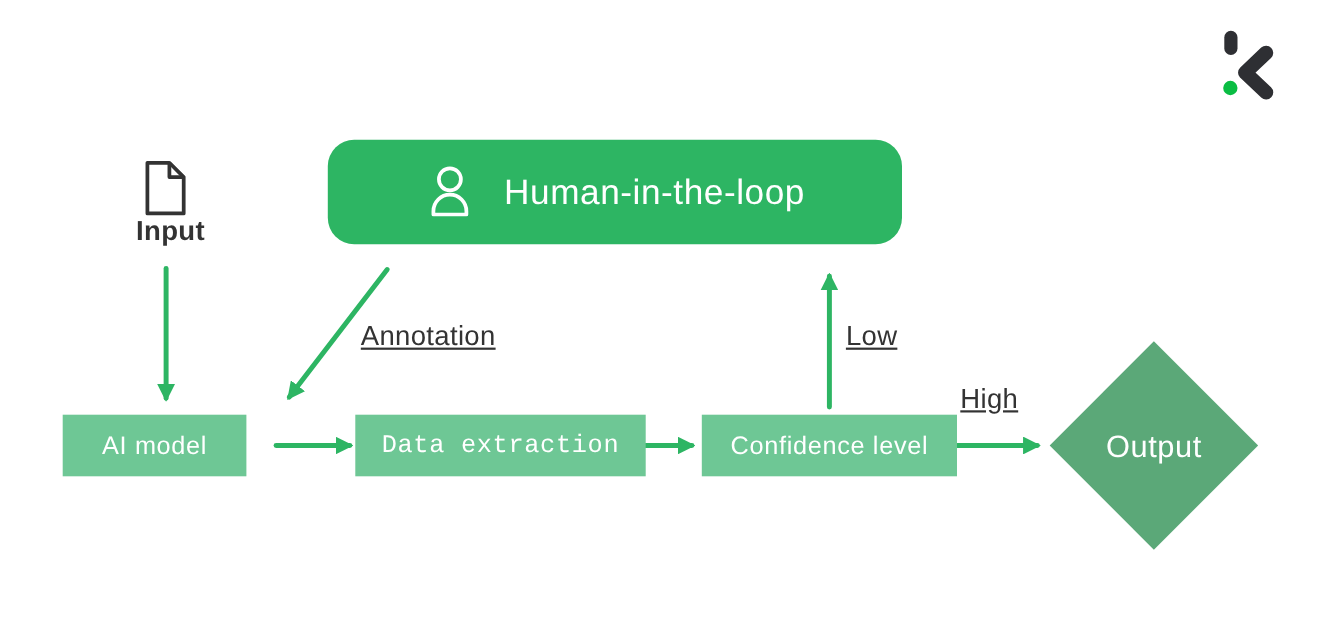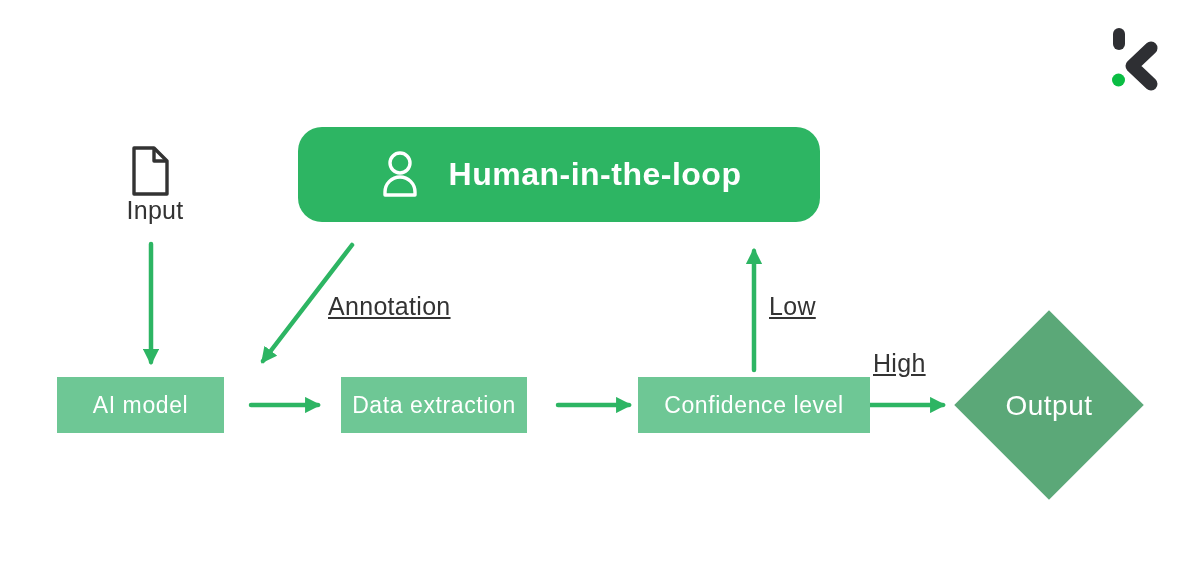--- a/index.html
+++ b/index.html
@@ -20,44 +20,44 @@
   
   svg.arrow-layer{position:absolute;left:0;top:0;width:1200px;height:570px;pointer-events:none;}
   .arrow-line{stroke:var(--brand-green);stroke-width:4.5;fill:none;stroke-linecap:round;}
   .arrow-fill{fill:var(--brand-green);}
   
   .human-box{
     left:298px;top:127px;width:522px;height:95px;border-radius:24px;
     background:var(--brand-green);display:flex;align-items:center;justify-content:center;gap:26px;
   }
   .human-box .label{
-    color:var(--white);font-size:32px;font-weight:bold;letter-spacing:0.5px;
+    color:var(--white);font-size:32px;font-weight:normal;letter-spacing:0.5px;
   }
   
   .proc-box{
     top:377px;height:56px;background:var(--light-green);
     display:flex;align-items:center;justify-content:center;
     color:var(--white);font-size:23px;letter-spacing:0.6px;
   }
   .box-ai{left:57px;width:167px;}
-  .box-data{left:341px;width:186px;}
+  .box-data{left:323px;width:264px;font-family:Liberation Mono, monospace;}
   .box-conf{left:638px;width:232px;}
   
   .diamond{
     left:982px;top:338px;width:134px;height:134px;background:var(--sage-green);
     transform:rotate(45deg);
   }
   .diamond-label{
     left:984px;top:390px;width:130px;text-align:center;
     color:var(--white);font-size:28px;letter-spacing:0.5px;
   }
   
   .input-label{
     left:110px;top:196px;width:90px;text-align:center;
-    color:var(--dark-text);font-size:25px;font-weight:normal;letter-spacing:0.3px;
+    color:var(--dark-text);font-size:25px;font-weight:bold;letter-spacing:0.3px;
   }
   
   .edge-label{color:var(--dark-text);font-size:25px;letter-spacing:0.3px;text-decoration:underline;}
   .lbl-annotation{left:328px;top:292px;}
   .lbl-low{left:769px;top:292px;}
   .lbl-high{left:873px;top:349px;}
   
   .logo{left:1105px;top:22px;width:60px;height:72px;}
 </style>
 </head>

